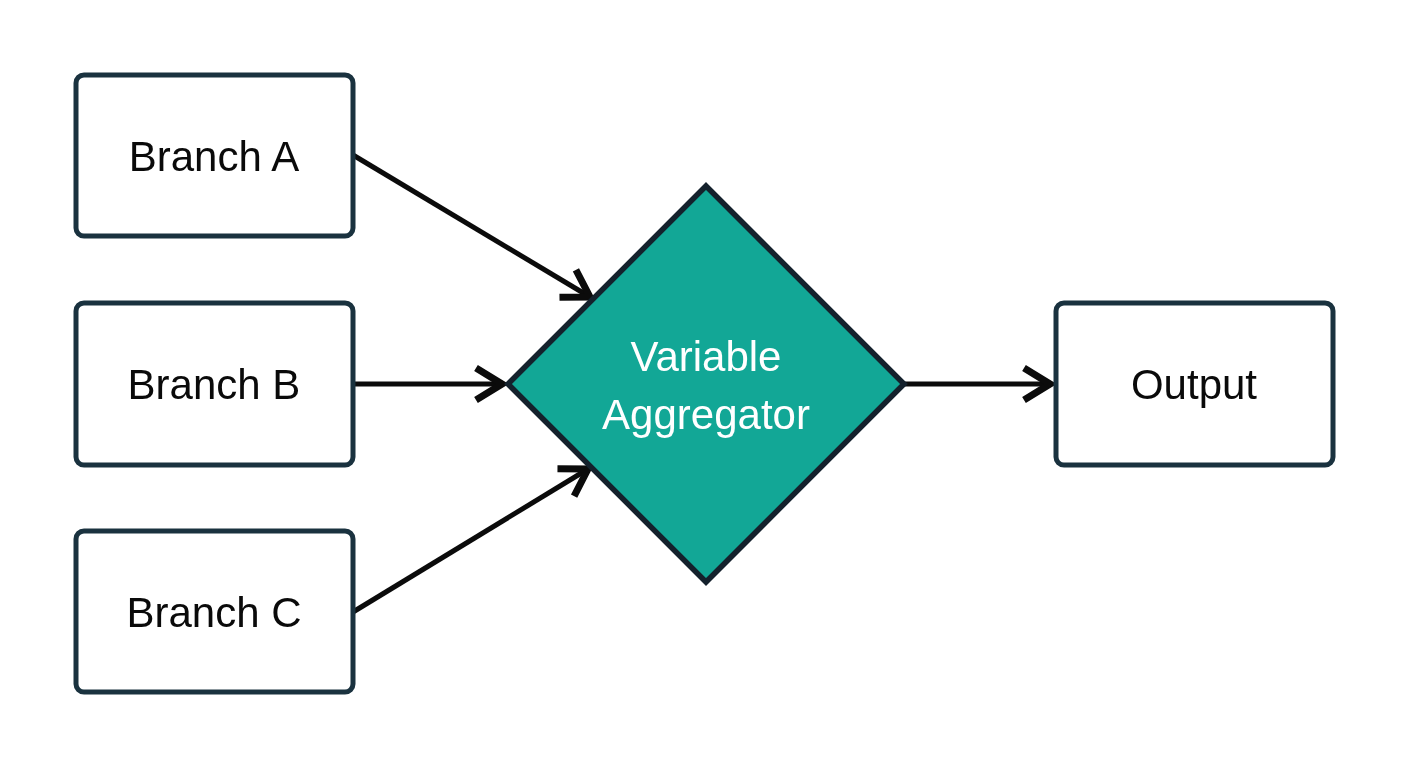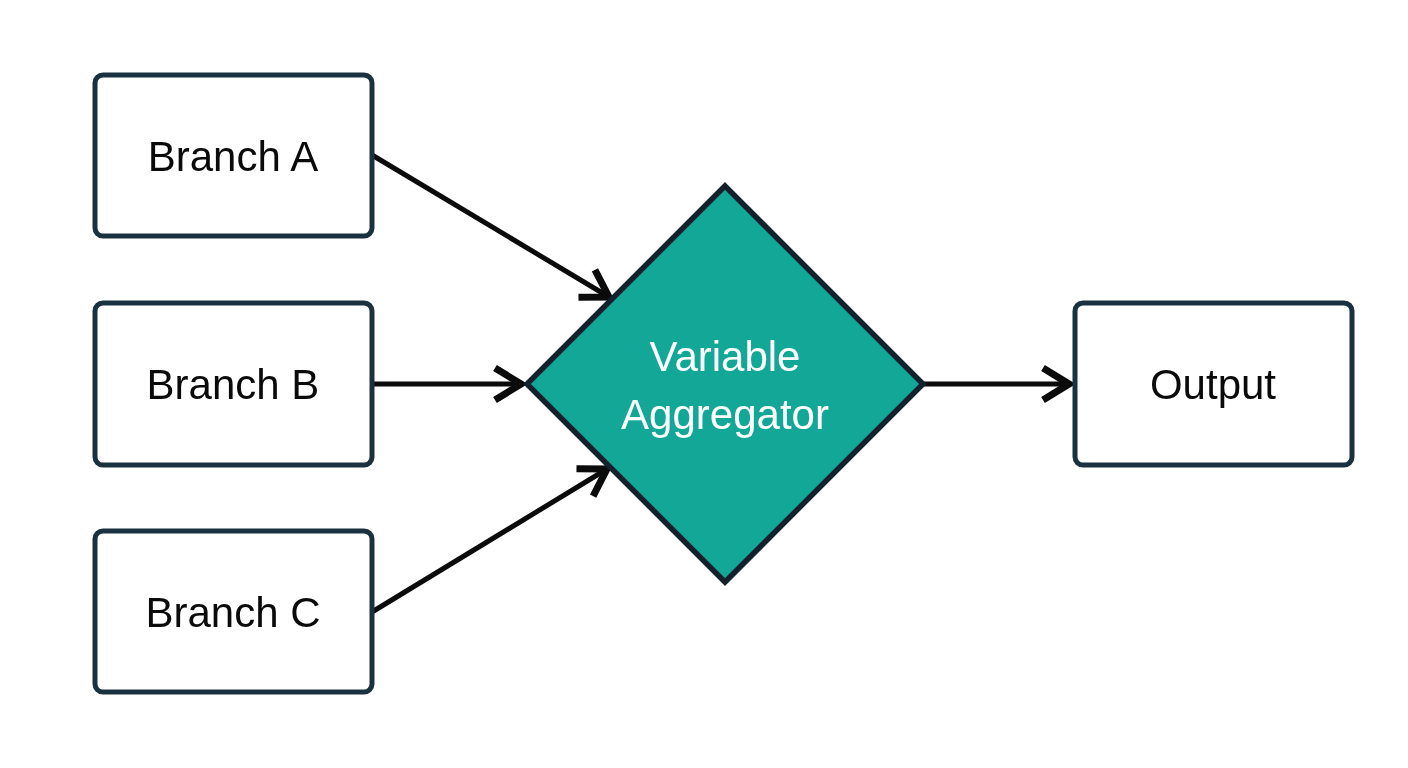--- a/index.html
+++ b/index.html
@@ -8,21 +8,20 @@
     background: #ffffff;
     width: 1408px;
     height: 768px;
     overflow: hidden;
     font-family: "Liberation Sans", sans-serif;
   }
   .stage {
     position: relative;
     width: 1336px;
     height: 768px;
-    margin-left: 19px;
   }
   svg { display: block; }
   .node-rect {
     stroke-width: 5px;
   }
   .diamond-shape {
     stroke-width: 5.5px;
     stroke-linejoin: miter;
   }
   .node-label {

